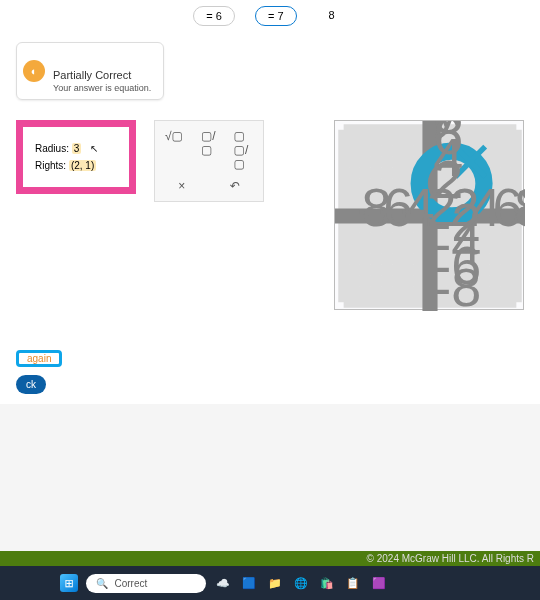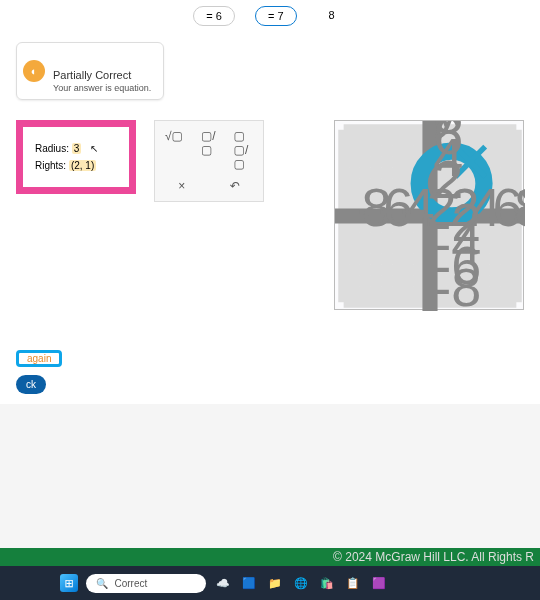--- a/index.html
+++ b/index.html
@@ -20,21 +20,21 @@
 .answer-box .row { margin: 6px 0; }
 .highlight { background: #fde9b6; padding: 0 2px; border-radius: 2px; }
 .tool-panel { border: 1px solid #ddd; background: #f7f7f7; padding: 6px; display:flex; flex-direction:column; gap:4px; width: 110px; }
 .tool-row { display:flex; gap:10px; justify-content:space-around; font-size:12px; color:#555; }
 .tool-btn { cursor:pointer; padding:2px 4px; }
 .graph-wrap { flex:1; display:flex; justify-content:flex-end; }
 .graph { width: 190px; height: 190px; border: 1px solid #bbb; position: relative; background: #fbfbfd; }
 .try-btn { display:inline-block; border: 3px solid #0ea5e9; color:#e68a2e; border-radius:4px; padding:0 8px; font-size:10px; margin: 40px 0 8px; cursor:pointer; }
 .ck-btn { display:inline-block; background:#0b5fa5; color:#fff; border-radius:12px; padding:4px 10px; font-size:10px; cursor:pointer;text-align:center; }
 .footer { position:absolute; bottom:0; left:0; right:0; }
-.copyright { text-align:right; font-size:12px; color:#ddd; background:#15803d; padding:2px 6px; }
+.copyright { text-align:right; font-size:10px; color:#ddd; background:#4d7c0f; padding:2px 6px; }
 .taskbar { background:#1f2a3a; height:34px; display:flex; align-items:center; gap:8px; padding:0 60px; }
 .search-box { background:#fff; border-radius:16px; padding:4px 10px; display:flex; align-items:center; gap:6px; font-size:10px; color:#555; width:120px; }
 .tb-icon { width:18px; height:18px; border-radius:3px; display:flex; align-items:center; justify-content:center; font-size:11px; color:#fff; }
 svg.grid line { stroke:#ddd; stroke-width:1; }
 svg.grid .axis { stroke:#888; stroke-width:1.4; }
 svg.grid text { font-size:5px; fill:#888; }
 svg.grid circle.plot { fill:none; stroke:#2aa3c9; stroke-width:1.6; }
 svg.grid .pt { fill:#2aa3c9; font-size:7px; }
 </style>
 </head>

